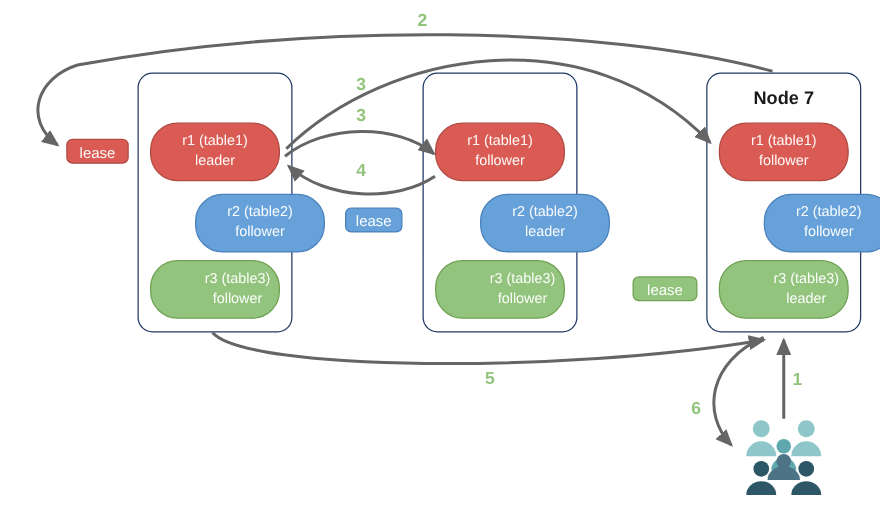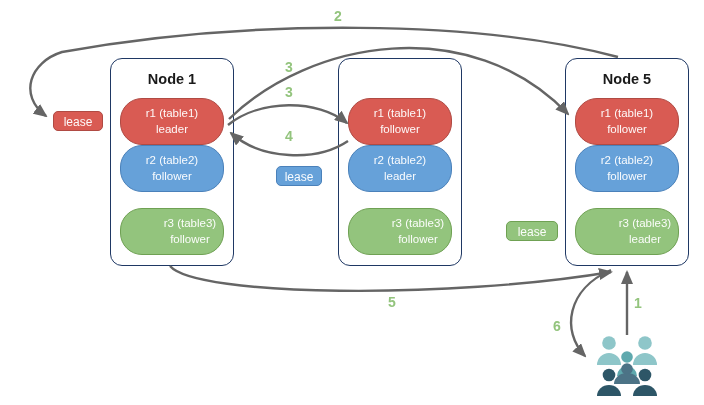--- a/index.html
+++ b/index.html
@@ -20,21 +20,21 @@
   .node-title {
     text-align:center; margin-top:12px; font-size:14.5px; font-weight:bold; color:#1a1a1a;
   }
   .replica {
     position:absolute; left:9px; width:104px; height:47px; border-radius:22px;
     box-sizing:border-box; color:rgba(255,255,255,0.96); font-size:11.5px;
     display:flex; flex-direction:column; align-items:center; justify-content:center;
     line-height:1.35; text-align:center;
   }
   .replica span { display:block; }
-  .r1 { top:39px; }  .r2 { top:86px; }  .r3 { top:149px;padding-left:36px; }
+  .r1 { top:39px; }  .r2 { top:96px;margin-left:36px; }  .r3 { top:149px;padding-left:36px; }
   .red   { background:#d95b53; border:1.5px solid #b04a43; }
   .blue  { background:#66a1d9; border:1.5px solid #4a81ba; }
   .green { background:#93c47d; border:1.5px solid #6fa153; }
 
   .lease {
     position:absolute; height:20px; border-radius:5px; color:rgba(255,255,255,0.96);
     font-size:12px; line-height:20px; text-align:center; box-sizing:border-box; z-index:2;
   }
   .lease-red   { left:53px;  top:111px; width:50px; }
   .lease-blue  { left:276px; top:166px; width:46px; }
@@ -67,21 +67,20 @@
     <path d="M 618,57 C 480,20 250,18 62,52 C 30,62 18,95 46,116" fill="none" stroke="#656565" stroke-width="2.4" marker-end="url(#ah)"></path>
     <path d="M 229,119 C 310,40 470,12 568,114" fill="none" stroke="#656565" stroke-width="2.4" marker-end="url(#ah)"></path>
     <path d="M 228,125 C 260,99 318,99 347,123" fill="none" stroke="#656565" stroke-width="2.4" marker-end="url(#ah)"></path>
     <path d="M 348,141 C 317,162 261,160 231,133" fill="none" stroke="#656565" stroke-width="2.4" marker-end="url(#ah)"></path>
     <path d="M 170,266 C 196,297 450,299 611,272" fill="none" stroke="#656565" stroke-width="2.4" marker-end="url(#ah)"></path>
     <path d="M 627,335 L 627,272" fill="none" stroke="#656565" stroke-width="2.4" marker-end="url(#ah)"></path>
     <path d="M 611,270 C 567,289 561,331 585,356" fill="none" stroke="#656565" stroke-width="2.4" marker-end="url(#ah)"></path>
   </svg>
 
   <div class="node node-1">
-    <div class="node-title">Node 1</div>
     <div class="replica r1 red">
       <span>r1 (table1)</span>
       <span>leader</span>
     </div>
     <div class="replica r2 blue">
       <span>r2 (table2)</span>
       <span>follower</span>
     </div>
     <div class="replica r3 green">
       <span>r3 (table3)</span>
@@ -98,21 +97,21 @@
       <span>r2 (table2)</span>
       <span>leader</span>
     </div>
     <div class="replica r3 green">
       <span>r3 (table3)</span>
       <span>follower</span>
     </div>
   </div>
 
   <div class="node node-3">
-    <div class="node-title">Node 5</div>
+    <div class="node-title">Node 7</div>
     <div class="replica r1 red">
       <span>r1 (table1)</span>
       <span>follower</span>
     </div>
     <div class="replica r2 blue">
       <span>r2 (table2)</span>
       <span>follower</span>
     </div>
     <div class="replica r3 green">
       <span>r3 (table3)</span>

